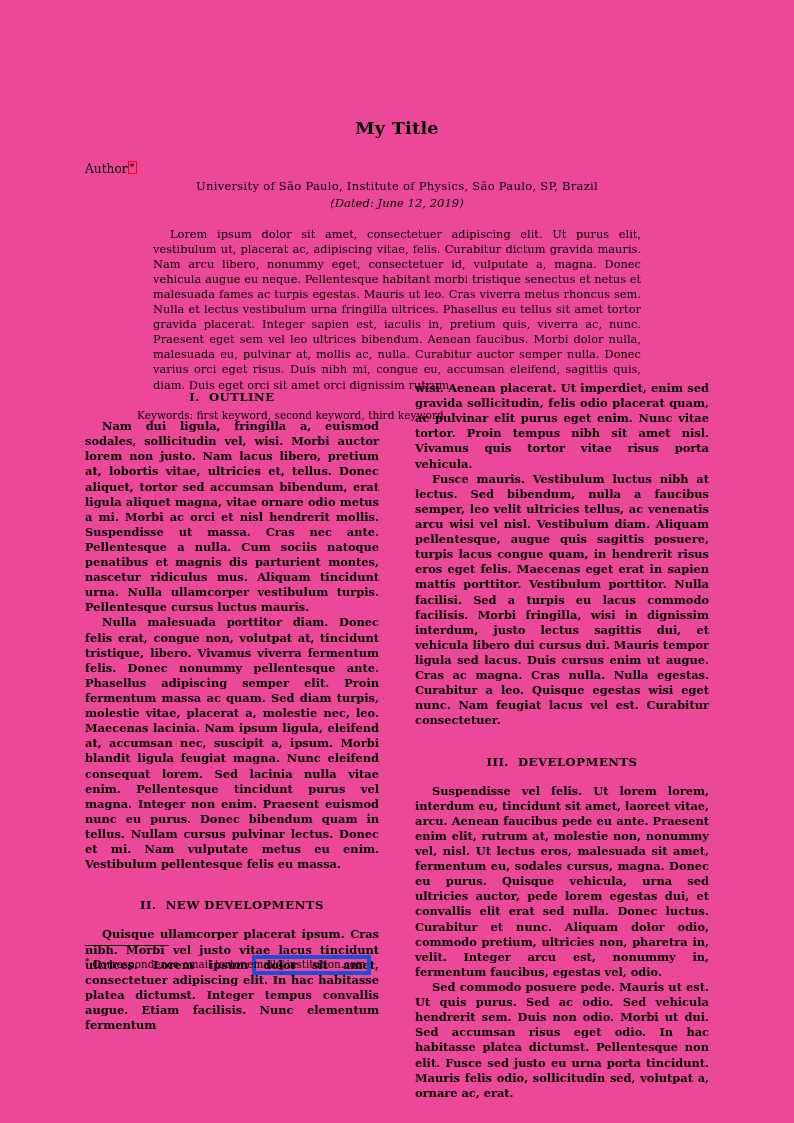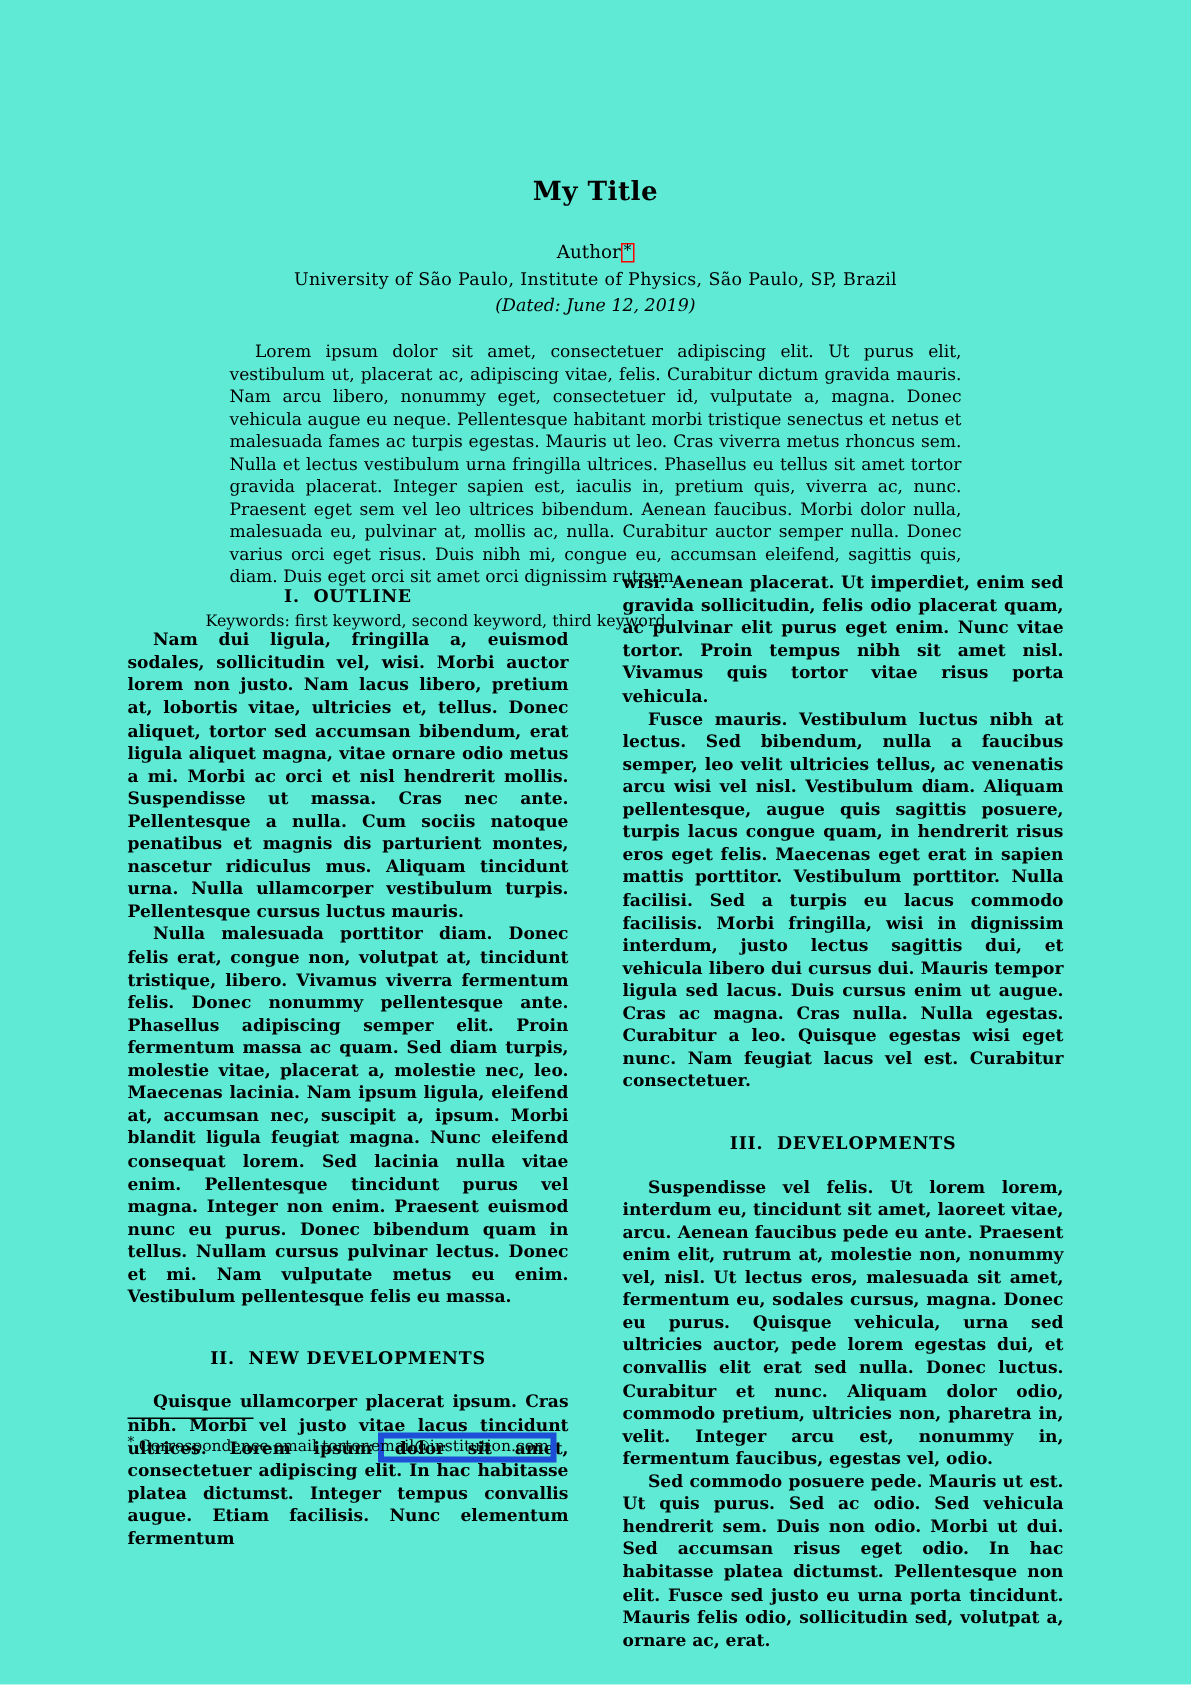--- a/index.html
+++ b/index.html
@@ -11,21 +11,21 @@
   body {
     font-family: "DejaVu Serif", "Liberation Serif", serif;
     color: #000000;
   }
 
   .page {
     position: relative;
     width: 794px;
     height: 1123px;
     margin: 0 auto;
-    background: #5eead4;
+    background: #ec4899;
     overflow: hidden;
     box-sizing: border-box;
   }
 
   
   .frontmatter {
     position: absolute;
     left: 85px;
     top: 118px;
     width: 624px;
@@ -34,21 +34,20 @@
   .paper-title {
     font-size: 17.5px;
     font-weight: bold;
     text-align: center;
     letter-spacing: 0.3px;
     margin: 0 0 22px 0;
     line-height: 1.2;
   }
 
   .author-line {
-    text-align: center;
     font-size: 12.2px;
     margin: 0 0 2px 0;
     line-height: 1.3;
   }
   .author-name {
     display: inline;
   }
   .footnote-marker-link {
     display: inline-block;
     border: 1px solid #ff0000;

